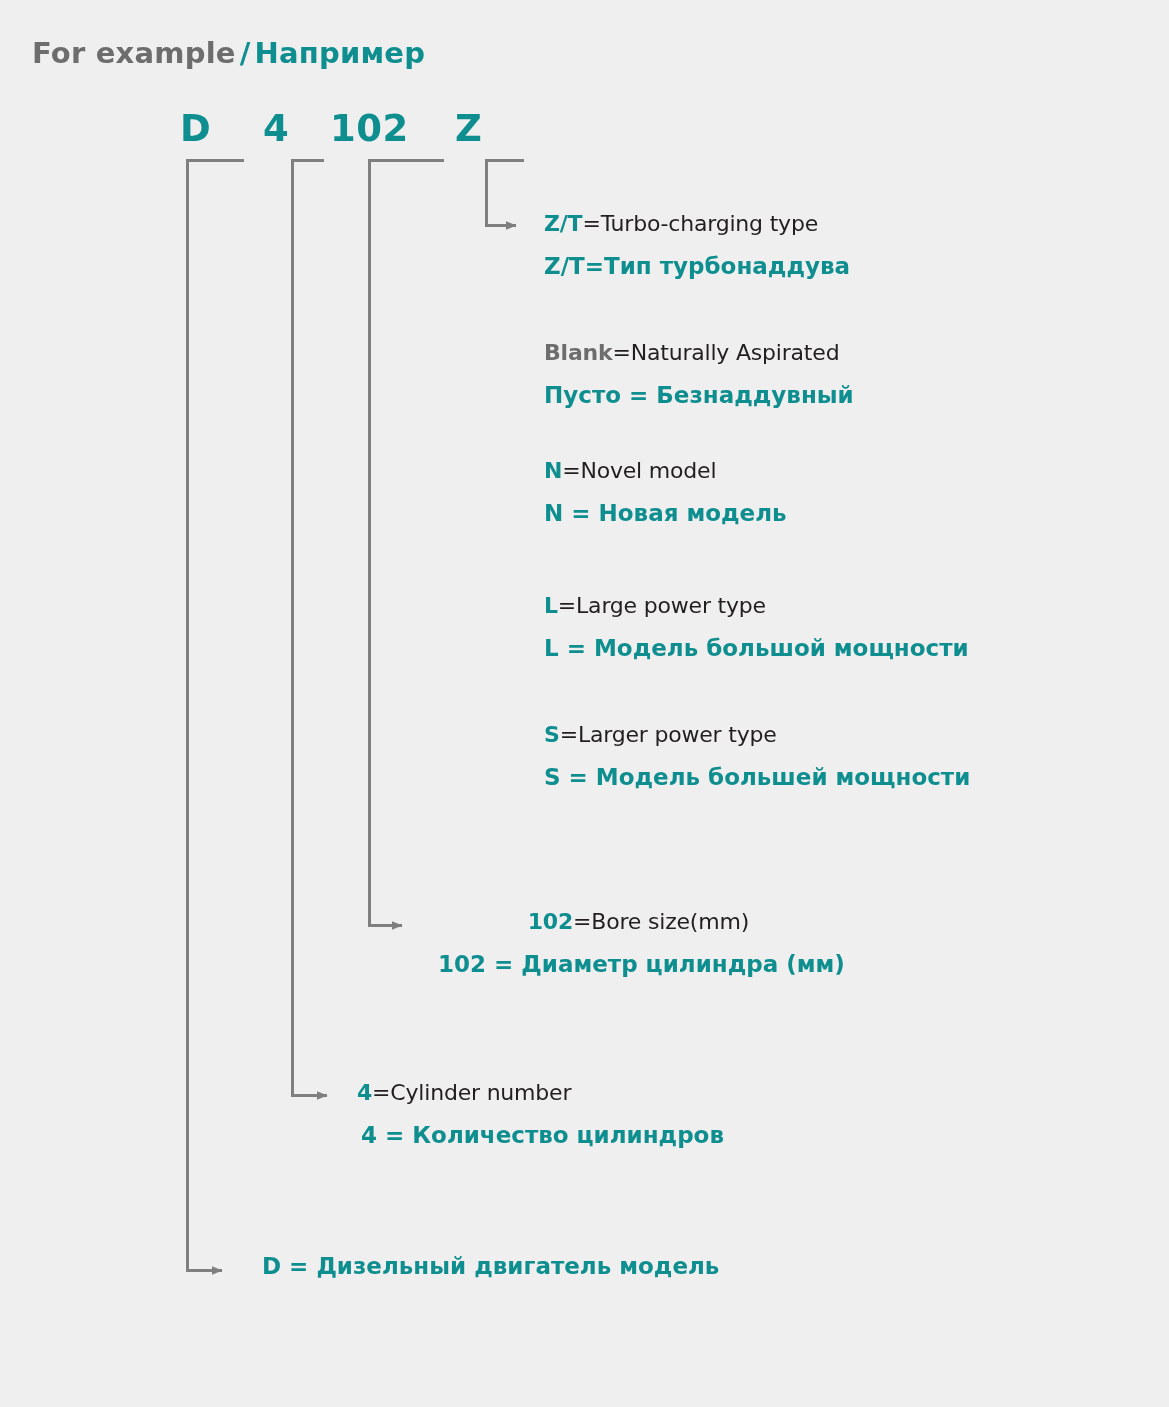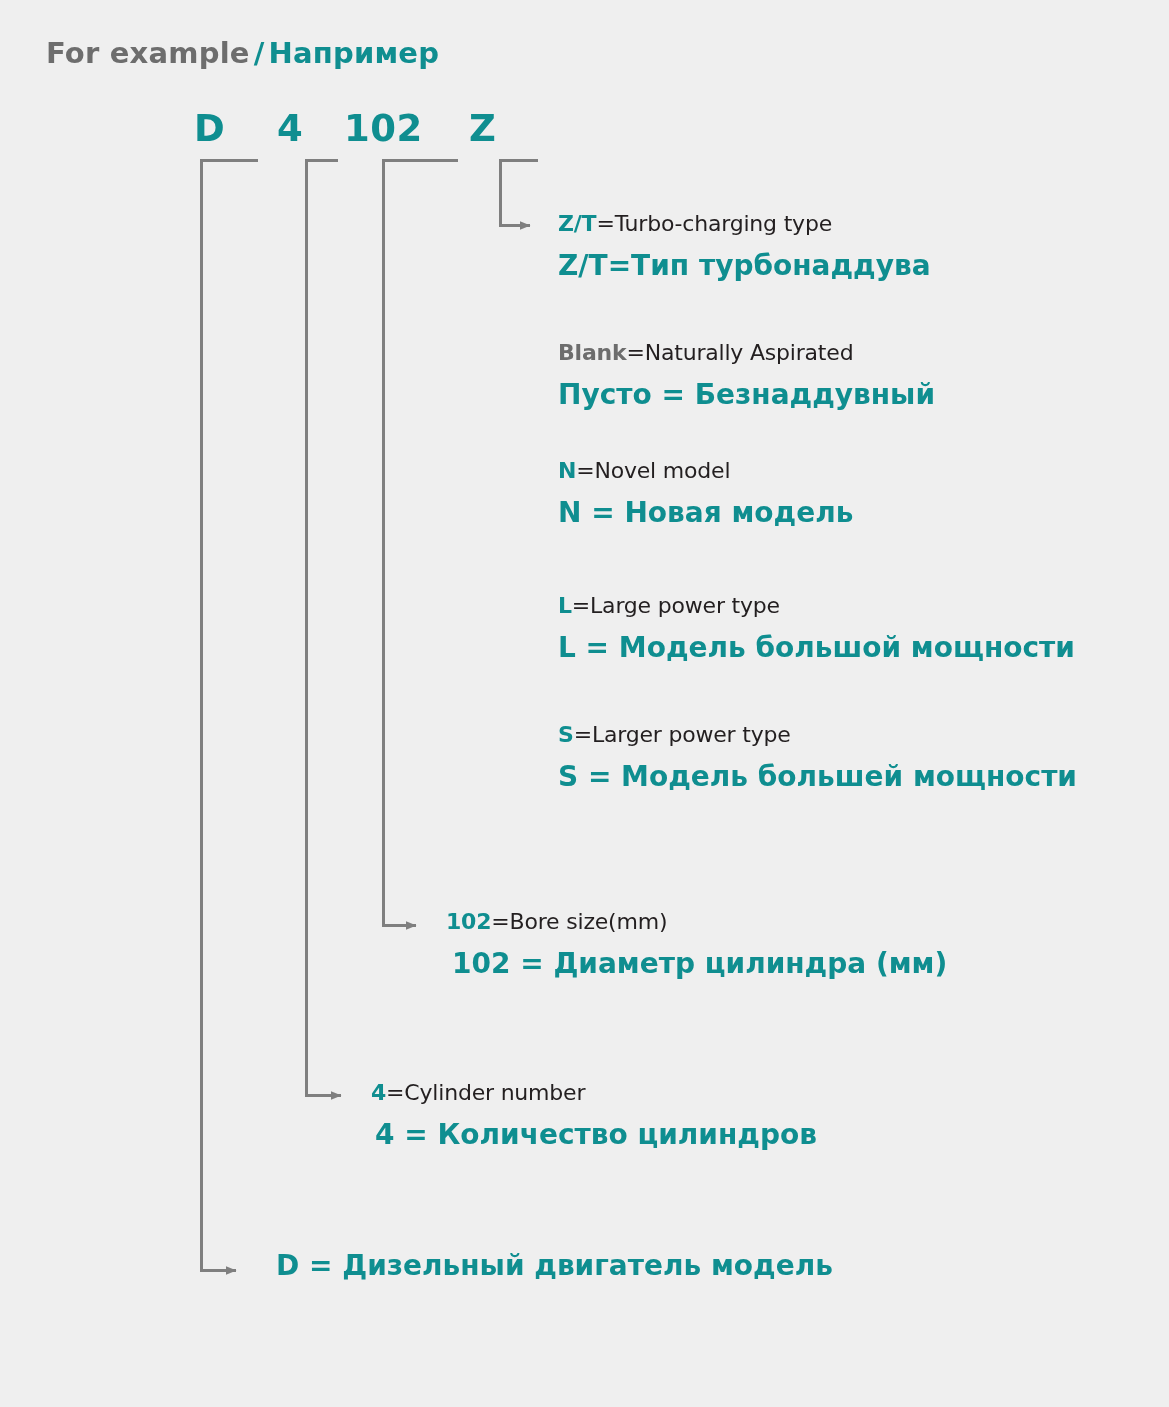--- a/index.html
+++ b/index.html
@@ -9,21 +9,21 @@
   body {
     width: 1169px;
     height: 1407px;
     background: #efefef;
     font-family: "DejaVu Sans", "Liberation Sans", sans-serif;
     position: relative;
     overflow: hidden;
   }
   #stage {
     position: absolute;
-    left: 18px; top: 0;
+    left: 4px; top: 0;
     width: 969px;
     height: 1407px;
   }
   #connectors {
     position: absolute;
     left: 0; top: 0;
     width: 1169px;
     height: 1407px;
     pointer-events: none;
   }
@@ -76,35 +76,35 @@
   }
   .entry .line-en .key {
     font-weight: bold;
     color: #0f8e90;
   }
   .entry .line-en .key-gray {
     font-weight: bold;
     color: #6d6d6d;
   }
   .entry .line-ru {
-    font-size: 28px;
+    font-size: 23px;
     color: #0f8e90;
     font-weight: bold;
     line-height: 38px;
     letter-spacing: 0px;
     margin-top: 2px;
   }
 
   
   .e-zt    { left: 540px; top: 203px; }
   .e-blank { left: 540px; top: 332px; }
   .e-n     { left: 540px; top: 450px; }
   .e-l     { left: 540px; top: 585px; }
   .e-s     { left: 540px; top: 714px; }
-  .e-102   { left: 428px; top: 901px; }
+  .e-102   { left: 428px; top: 901px; text-align: center; }
   .e-102 .line-ru { margin-left: 6px; }
   .e-4     { left: 353px; top: 1072px; }
   .e-4 .line-ru { margin-left: 4px; }
   .e-d     { left: 248px; top: 1245px; }
   .e-d .line-ru { margin-left: 10px; }
 </style>
 </head>
 <body>
 
 <div id="stage">

